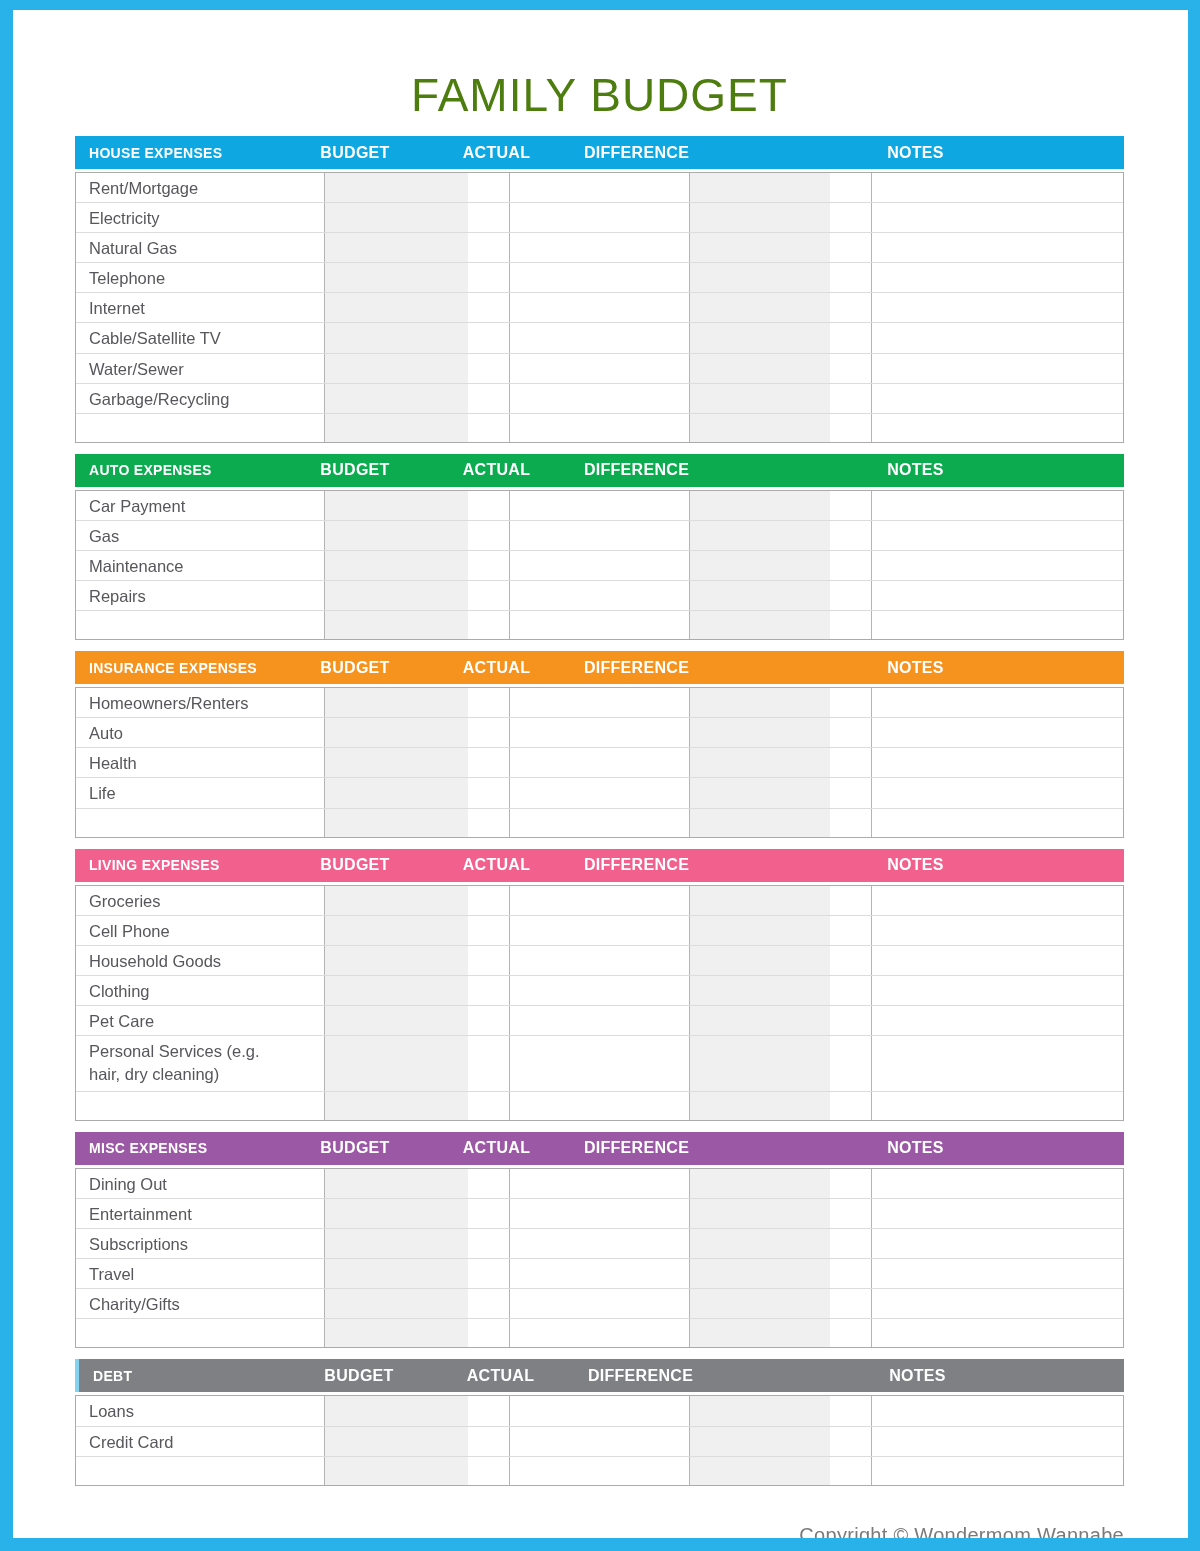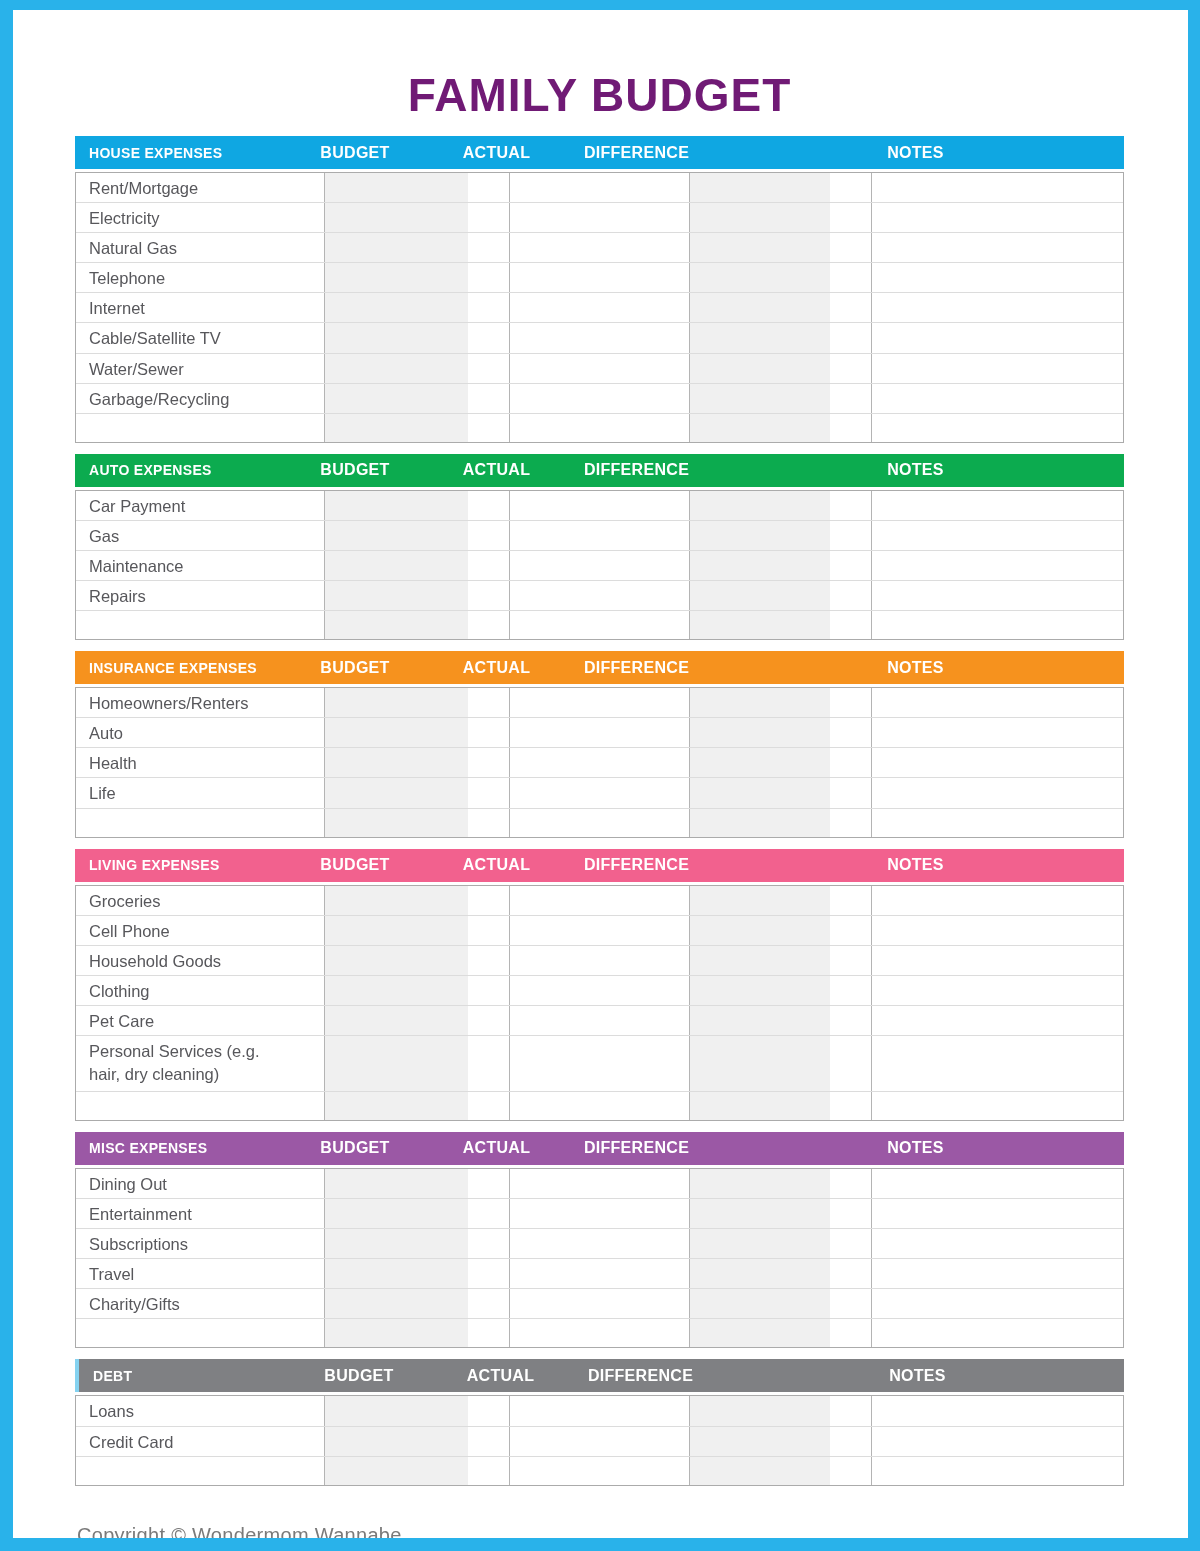--- a/index.html
+++ b/index.html
@@ -12,23 +12,23 @@
     background: #ffffff;
     border-style: solid;
     border-color: #29B2EA;
     border-width: 10px 12px 13px 13px;
     overflow: hidden;
   }
   .page-inner { padding: 0 64px 0 62px; }
 
   .page-title {
     text-align: center;
-    color: #701a75;
+    color: #4d7c0f;
     font-size: 46px;
-    font-weight: bold;
+    font-weight: normal;
     letter-spacing: 1px;
     margin: 62px 0 18px 0;
     line-height: 1;
   }
 
   .section { margin-bottom: 11px; }
 
   .section-header {
     display: grid;
     grid-template-columns: 208px 144px 139px 141px auto;
@@ -74,20 +74,21 @@
   .cell.shaded { background: #F0F0F0; }
   .cell.budget, .cell.actual, .cell.diff, .cell.notes {
     border-left: 1px solid #B4B4B4;
   }
 
   .footer-copyright {
     margin: 38px 0 0 2px;
     font-size: 20px;
     color: #7A7A7A;
     letter-spacing: 0.3px;
+    text-align: right;
   }
 </style>
 </head>
 <body>
 
 <div class="page">
   <div class="page-inner">
 
     <h1 class="page-title">FAMILY BUDGET</h1>
 

